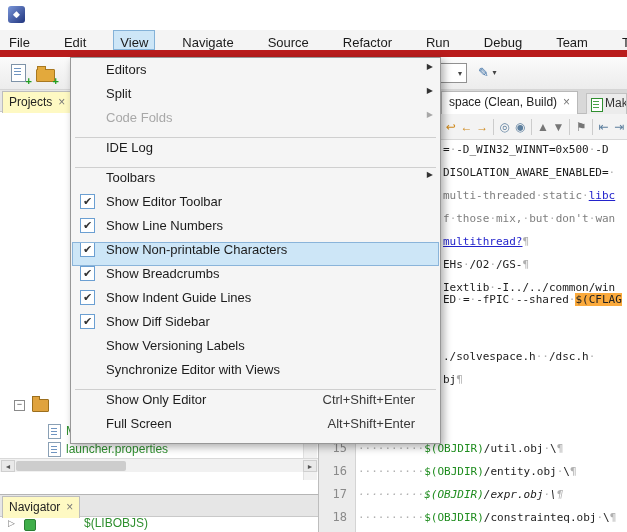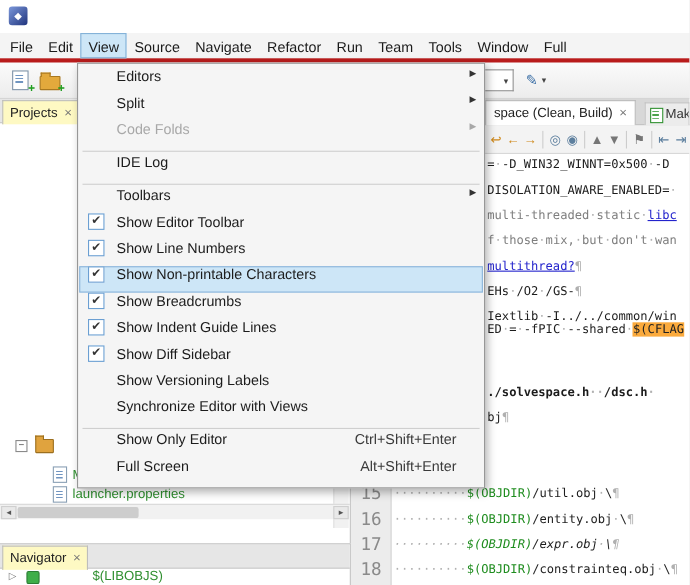--- a/index.html
+++ b/index.html
@@ -6,21 +6,21 @@
     font-family:"Liberation Sans",sans-serif;background:#f0f0f0;}
   #app{position:relative;width:627px;height:532px;background:#f0f0f0;overflow:hidden;}
 
   
   #titlebar{position:absolute;left:0;top:0;width:627px;height:30px;background:#ffffff;}
   #app-icon{position:absolute;left:8px;top:6px;width:17px;height:17px;border-radius:3px;
     background:linear-gradient(135deg,#7b97da,#20347d);color:#fff;font-size:9px;line-height:17px;text-align:center;}
 
   
   #menubar{position:absolute;left:0;top:30px;width:627px;height:27px;background:#f4f4f4;
-    display:flex;align-items:stretch;padding-left:2px;border-bottom:4px solid #b91c1c;box-sizing:border-box;}
+    display:flex;align-items:stretch;padding-left:2px;border-bottom:7px solid #b91c1c;box-sizing:border-box;gap:20px;}
   .mb-item{padding:0 7px;line-height:26px;font-size:13px;color:#1b1b1b;white-space:nowrap;}
   .mb-item.active{background:#cde6f7;outline:1px solid #84b2d8;outline-offset:-1px;}
 
   
   #toolbar{position:absolute;left:0;top:57px;width:627px;height:33px;
     background:linear-gradient(#fbfbfb,#ececec);border-bottom:1px solid #d5d5d5;box-sizing:border-box;}
   .tb-btn{position:absolute;top:4px;width:26px;height:25px;}
   .page-ico{position:absolute;left:5px;top:3px;width:13px;height:16px;background:#fff;border:1px solid #7e93a8;}
   .page-lines::after{content:'';position:absolute;left:2px;top:3px;width:7px;height:8px;
     background:repeating-linear-gradient(#6f94c0 0 1px,transparent 1px 3px);}
@@ -71,21 +71,21 @@
     font-size:12px;color:#333;line-height:19px;padding:0 3px 0 18px;white-space:nowrap;overflow:hidden;box-sizing:border-box;}
   #etab2-ico{position:absolute;left:4px;top:4px;width:10px;height:12px;background:#fff;border:1px solid #2f8f2f;}
   #etab2-ico::after{content:'';position:absolute;left:1px;top:2px;width:6px;height:7px;
     background:repeating-linear-gradient(#4aa34a 0 1px,transparent 1px 3px);}
   #etoolbar{position:absolute;left:0;top:24px;width:100%;height:26px;background:#f3f3f3;border-bottom:1px solid #d8d8d8;
     box-sizing:border-box;display:flex;align-items:center;padding-left:124px;}
   .et-btn{width:19px;text-align:center;font-size:12px;line-height:22px;}
   .et-sep{width:1px;height:16px;background:#cccccc;margin:0 3px;}
   #gutter{position:absolute;left:0;top:50px;bottom:0;width:37px;background:#ececec;border-right:1px solid #d4d4d4;box-sizing:border-box;}
   .gnum{position:absolute;left:0;width:28px;text-align:right;font-family:"DejaVu Sans Mono",monospace;
-    font-size:16px;color:#8a8a8a;line-height:23px;}
+    font-size:12px;color:#8a8a8a;line-height:23px;}
   #ecode{position:absolute;left:0;top:0;width:100%;height:100%;}
   .cline{position:absolute;white-space:pre;font-family:"DejaVu Sans Mono",monospace;font-size:11px;line-height:23px;}
   .sp{color:#1c1c1c;} .sw{color:#b0b0b0;} .sg{color:#1e8c1e;}
   .sl{color:#2323cc;text-decoration:underline;} .so{background:#fbaa3c;color:#222;} .sc{color:#7e7e7e;}
 
   
   #view-menu{position:absolute;left:70px;top:57px;width:371px;background:#f5f5f5;border:1px solid #979797;
     box-shadow:3px 3px 8px rgba(0,0,0,.32);z-index:50;padding:4px 1px 3px;box-sizing:border-box;}
   .menu-item{height:24px;display:flex;align-items:flex-start;padding:0 4px 0 6px;font-size:13px;color:#1c1c1c;}
   .menu-item.hl{background:#cde6f7;outline:1px solid #8ab4da;outline-offset:-1px;}
@@ -105,24 +105,25 @@
 <div id="app">
 
   <div id="titlebar">
     <div id="app-icon">◆</div>
   </div>
 
   <div id="menubar">
       <div class="mb-item">File</div>
       <div class="mb-item">Edit</div>
       <div class="mb-item active">View</div>
+      <div class="mb-item">Navigate</div>
       <div class="mb-item">Source</div>
-      <div class="mb-item">Navigate</div>
       <div class="mb-item">Refactor</div>
       <div class="mb-item">Run</div>
+      <div class="mb-item">Debug</div>
       <div class="mb-item">Team</div>
       <div class="mb-item">Tools</div>
       <div class="mb-item">Window</div>
       <div class="mb-item">Full</div>
     </div>
 
   <div id="toolbar">
     <div class="tb-btn" style="left:6px;">
       <span class="page-ico page-lines"></span>
       <span class="plus-badge">+</span>
@@ -217,21 +218,21 @@
     <div id="ecode">
         <div class="cline" style="top: 48px; left: 124px;"><span class="sp">=</span><span class="sw">·</span><span class="sp">-D_WIN32_WINNT=0x500</span><span class="sw">·</span><span class="sp">-D</span></div>
         <div class="cline" style="top: 71px; left: 124px;"><span class="sp">DISOLATION_AWARE_ENABLED=</span><span class="sw">·</span></div>
         <div class="cline" style="top: 94px; left: 124px;"><span class="sc">multi-threaded</span><span class="sw">·</span><span class="sc">static</span><span class="sw">·</span><span class="sl">libc</span></div>
         <div class="cline" style="top: 117px; left: 124px;"><span class="sc">f</span><span class="sw">·</span><span class="sc">those</span><span class="sw">·</span><span class="sc">mix,</span><span class="sw">·</span><span class="sc">but</span><span class="sw">·</span><span class="sc">don't</span><span class="sw">·</span><span class="sc">wan</span></div>
         <div class="cline" style="top: 140px; left: 124px; text-align: center;"><span class="sl">multithread?</span><span class="sw">¶</span></div>
         <div class="cline" style="top: 163px; left: 124px;"><span class="sp">EHs</span><span class="sw">·</span><span class="sp">/O2</span><span class="sw">·</span><span class="sp">/GS-</span><span class="sw">¶</span></div>
         <div class="cline" style="top: 186px; left: 124px;"><span class="sp">Iextlib</span><span class="sw">·</span><span class="sp">-I../../common/win</span></div>
         <div class="cline" style="top: 198px; left: 124px;"><span class="sp">ED</span><span class="sw">·</span><span class="sp">=</span><span class="sw">·</span><span class="sp">-fPIC</span><span class="sw">·</span><span class="sp">--shared</span><span class="sw">·</span><span class="so">$(CFLAG</span></div>
         <div class="cline" style="top: 232px; left: 124px;"></div>
-        <div class="cline" style="top: 255px; left: 124px; font-weight: bold;"><span class="sp">./solvespace.h</span><span class="sw">··</span><span class="sp">/dsc.h</span><span class="sw">·</span></div>
+        <div class="cline" style="top: 255px; left: 124px;"><span class="sp">./solvespace.h</span><span class="sw">··</span><span class="sp">/dsc.h</span><span class="sw">·</span></div>
         <div class="cline" style="top: 278px; left: 124px;"><span class="sp">bj</span><span class="sw">¶</span></div>
         <div class="cline" style="top: 301px; left: 124px;"></div>
         <div class="cline" style="top: 324px; left: 124px;"></div>
         <div class="cline" style="top: 347px; left: 39px;"><span class="sw">··········</span><span class="sg">$(OBJDIR)</span><span class="sp">/util.obj</span><span class="sw">·</span><span class="sp">\</span><span class="sw">¶</span></div>
         <div class="cline" style="top: 370px; left: 39px;"><span class="sw">··········</span><span class="sg">$(OBJDIR)</span><span class="sp">/entity.obj</span><span class="sw">·</span><span class="sp">\</span><span class="sw">¶</span></div>
         <div class="cline" style="top: 393px; left: 39px; font-style: italic;"><span class="sw">··········</span><span class="sg">$(OBJDIR)</span><span class="sp">/expr.obj</span><span class="sw">·</span><span class="sp">\</span><span class="sw">¶</span></div>
         <div class="cline" style="top: 416px; left: 39px;"><span class="sw">··········</span><span class="sg">$(OBJDIR)</span><span class="sp">/constrainteq.obj</span><span class="sw">·</span><span class="sp">\</span><span class="sw">¶</span></div>
         <div class="cline" style="top: 439px; left: 39px;"></div>
       </div>
   </div>

